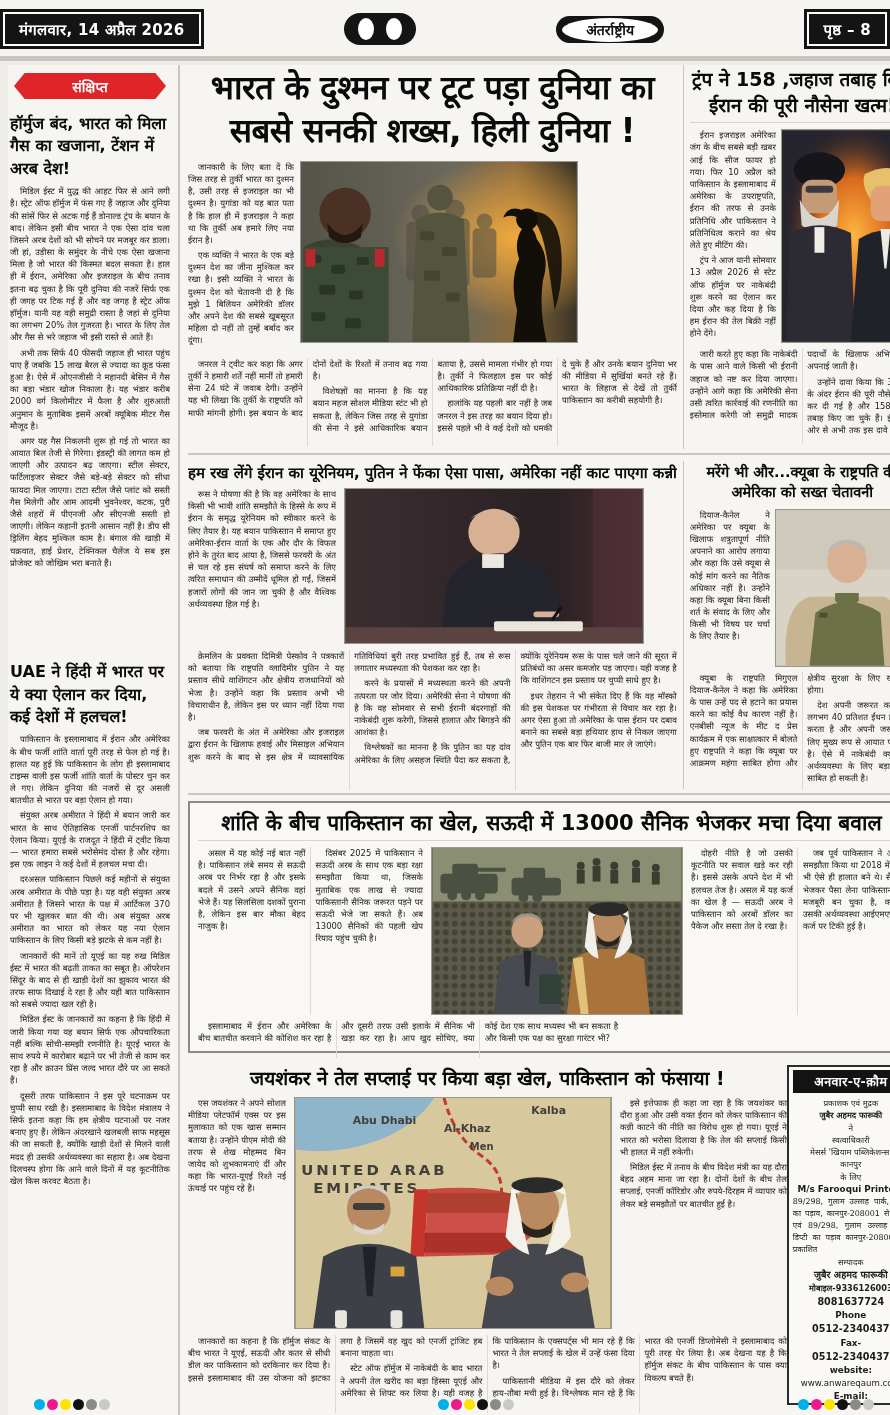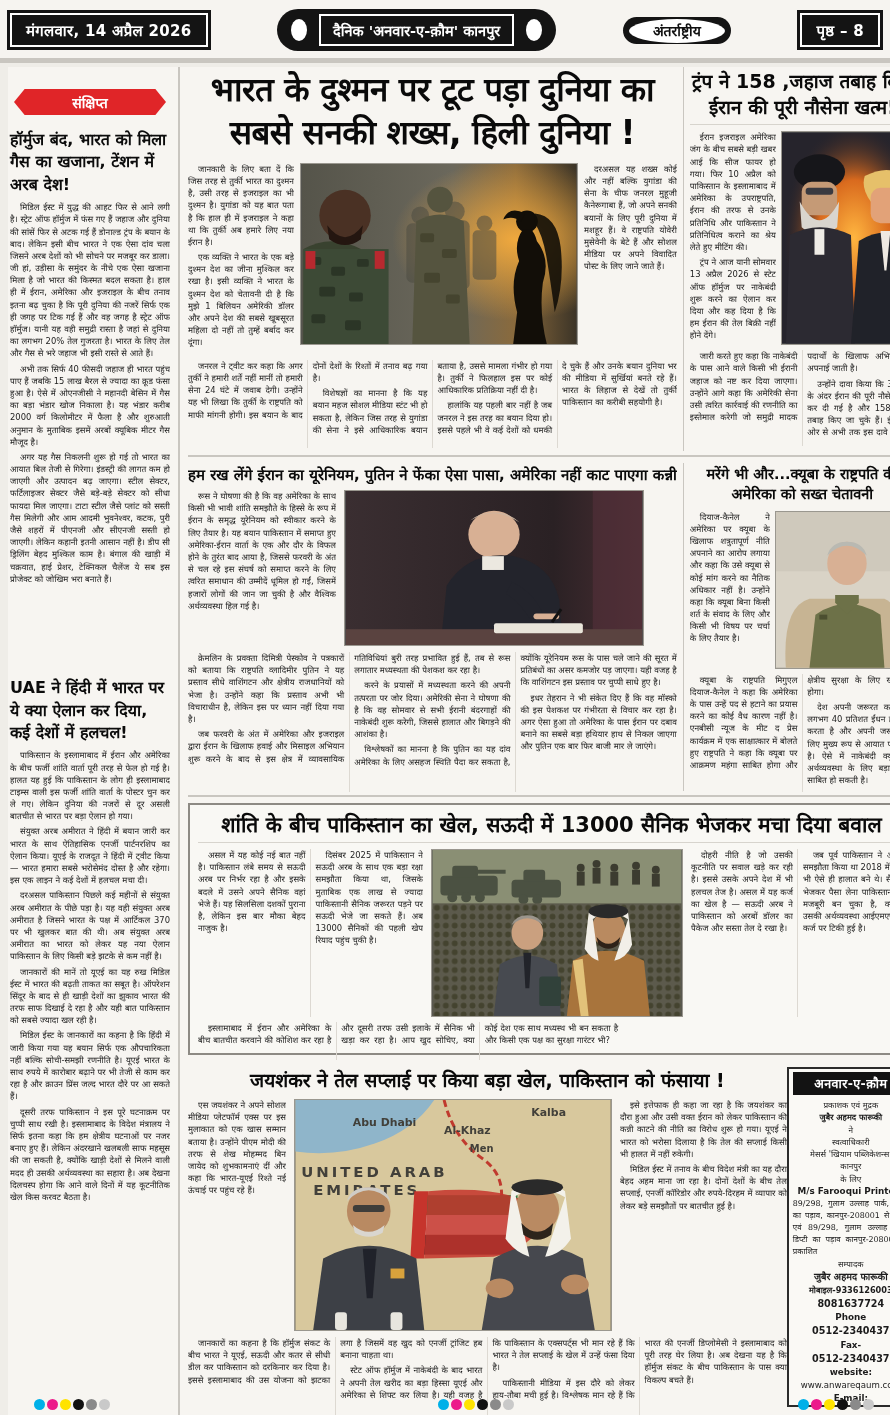--- a/index.html
+++ b/index.html
@@ -1,31 +1,31 @@
 <!DOCTYPE html>
 <html><head>
 <meta charset="utf-8">
 <style>
 *{margin:0;padding:0;box-sizing:border-box}
 html,body{width:890px;height:1415px}
 body{background:#efede8;font-family:"DejaVu Sans",sans-serif;color:#1c1c1c;overflow:hidden;position:relative}
 
-.masthead{display:flex;align-items:center;justify-content:space-between;padding:9px 7px 7px;background:#f6f4f0;border-bottom:5px solid #c9c6c0}
+.masthead{display:flex;align-items:center;justify-content:space-between;padding:9px 0 7px;background:#f6f4f0;border-bottom:5px solid #c9c6c0}
 .mh-date,.mh-page{background:#141414;color:#fff;font-weight:bold;font-size:15px;padding:7px 16px;border:3px solid #141414;box-shadow:inset 0 0 0 2px #fff;letter-spacing:.3px;white-space:nowrap}
 .mh-center{background:#141414;border-radius:22px;display:flex;align-items:center;gap:12px;padding:5px 14px}
 .mh-oval{width:16px;height:22px;background:#fff;border-radius:50%;flex:none}
 .mh-paper{border:2px solid #fff;color:#fff;font-weight:bold;font-size:14.5px;padding:4px 12px;white-space:nowrap}
 .mh-section{background:#141414;border-radius:16px;padding:4px 6px}
 .mh-section-inner{background:#fff;border-radius:50%;padding:4px 24px;font-weight:bold;font-size:14px;color:#101010;white-space:nowrap}
 
 .page{display:flex;height:1357px;padding:4px 4px 0 8px}
 .sidebar{width:172px;flex:none;border-right:2px solid #c9c6c0;padding:4px 8px 20px 2px;display:flex;flex-direction:column;overflow:hidden;background:#f7f5f1}
 .main{flex:1;padding:0 0 0 8px;display:flex;flex-direction:column;background:#f7f5f1}
 
-.brief-banner{height:26px;background:#e02528;color:#fff;font-weight:bold;font-size:14px;display:flex;align-items:center;justify-content:center;clip-path:polygon(0 50%,7% 0,93% 0,100% 50%,93% 100%,7% 100%);margin:18px 4px 8px}
+.brief-banner{height:26px;background:#e02528;color:#fff;font-weight:bold;font-size:14px;display:flex;align-items:center;justify-content:center;clip-path:polygon(0 50%,7% 0,93% 0,100% 50%,93% 100%,7% 100%);margin:4px 4px 8px}
 .sb-title{font-size:16px;font-weight:bold;line-height:1.4;margin:6px 0 5px;color:#0c0c0c}
 .sb-body{overflow:hidden}
 .sb-body.grow{flex:1}
 
 .para{font-size:8.4px;line-height:1.45;text-align:justify;text-indent:10px;margin:0 0 3px;color:#1d1d1d}
 .cols2{column-count:2;column-gap:10px;column-rule:1px solid #ddd9d2;overflow:hidden}
 .cols3{column-count:3;column-gap:10px;column-rule:1px solid #ddd9d2;overflow:hidden}
 .cols4{column-count:4;column-gap:10px;column-rule:1px solid #ddd9d2;overflow:hidden}
 .cols5{column-count:5;column-gap:10px;column-rule:1px solid #ddd9d2;overflow:hidden}
 .txtcol{overflow:hidden;flex:none}
@@ -74,21 +74,20 @@
 .dot{width:11px;height:11px;border-radius:50%;display:inline-block}
 .dot.c{background:#00b0e8}.dot.m{background:#ec1a8b}.dot.y{background:#ffe300}.dot.k{background:#111}.dot.g1{background:#8a8a8a}.dot.g2{background:#c9c9c9}
 </style>
 </head>
 <body>
 
 <header class="masthead">
   <div class="mh-date">मंगलवार, 14 अप्रैल 2026</div>
   <div class="mh-center">
     <span class="mh-oval"></span>
-    <span class="mh-paper">दैनिक 'अनवार-ए-क़ौम' कानपुर</span>
     <span class="mh-oval"></span>
   </div>
   <div class="mh-section">
     <span class="mh-section-inner">अंतर्राष्ट्रीय</span>
   </div>
   <div class="mh-page">पृष्ठ – 8</div>
 </header>
 
 <div class="page">
 
@@ -173,23 +172,20 @@
                   <rect x="146" y="132" width="14" height="9" rx="2"></rect>
                 </g>
             </g>
             <g fill="#120e08">
               <circle cx="228" cy="58" r="11"></circle>
               <path d="M224 66 Q214 80 220 98 Q210 120 218 150 L214 182 L248 182 Q240 150 244 120 Q252 96 238 78 Q236 70 232 66 Z"></path>
               <path d="M236 50 Q258 52 262 84 Q266 120 256 150 Q252 120 248 96 Q244 72 236 60 Z" opacity=".9"></path>
               <path d="M226 50 Q210 42 204 56 Q214 52 222 58 Z"></path>
             </g>
           </svg>
-          <div class="txtcol" style="flex:1">
-              <p class="para">दरअसल यह शख्स कोई और नहीं बल्कि युगांडा की सेना के चीफ जनरल मुहूजी कैनेरूगाबा हैं, जो अपने सनकी बयानों के लिए पूरी दुनिया में मशहूर हैं। वे राष्ट्रपति योवेरी मुसेवेनी के बेटे हैं और सोशल मीडिया पर अपने विवादित पोस्ट के लिए जाने जाते हैं।</p>
-            </div>
         </div>
         <div class="lead-bottom cols4">
             <p class="para">जनरल ने ट्वीट कर कहा कि अगर तुर्की ने हमारी शर्तें नहीं मानीं तो हमारी सेना 24 घंटे में जवाब देगी। उन्होंने यह भी लिखा कि तुर्की के राष्ट्रपति को माफी मांगनी होगी। इस बयान के बाद दोनों देशों के रिश्तों में तनाव बढ़ गया है।</p>
             <p class="para">विशेषज्ञों का मानना है कि यह बयान महज सोशल मीडिया स्टंट भी हो सकता है, लेकिन जिस तरह से युगांडा की सेना ने इसे आधिकारिक बयान बताया है, उससे मामला गंभीर हो गया है। तुर्की ने फिलहाल इस पर कोई आधिकारिक प्रतिक्रिया नहीं दी है।</p>
             <p class="para">हालांकि यह पहली बार नहीं है जब जनरल ने इस तरह का बयान दिया हो। इससे पहले भी वे कई देशों को धमकी दे चुके हैं और उनके बयान दुनिया भर की मीडिया में सुर्खियां बनते रहे हैं। भारत के लिहाज से देखें तो तुर्की पाकिस्तान का करीबी सहयोगी है।</p>
           </div>
       </section>
 
       <aside class="trump">
         <h2>ट्रंप ने 158 ,जहाज तबाह किए ईरान की पूरी नौसेना खत्म!</h2>

